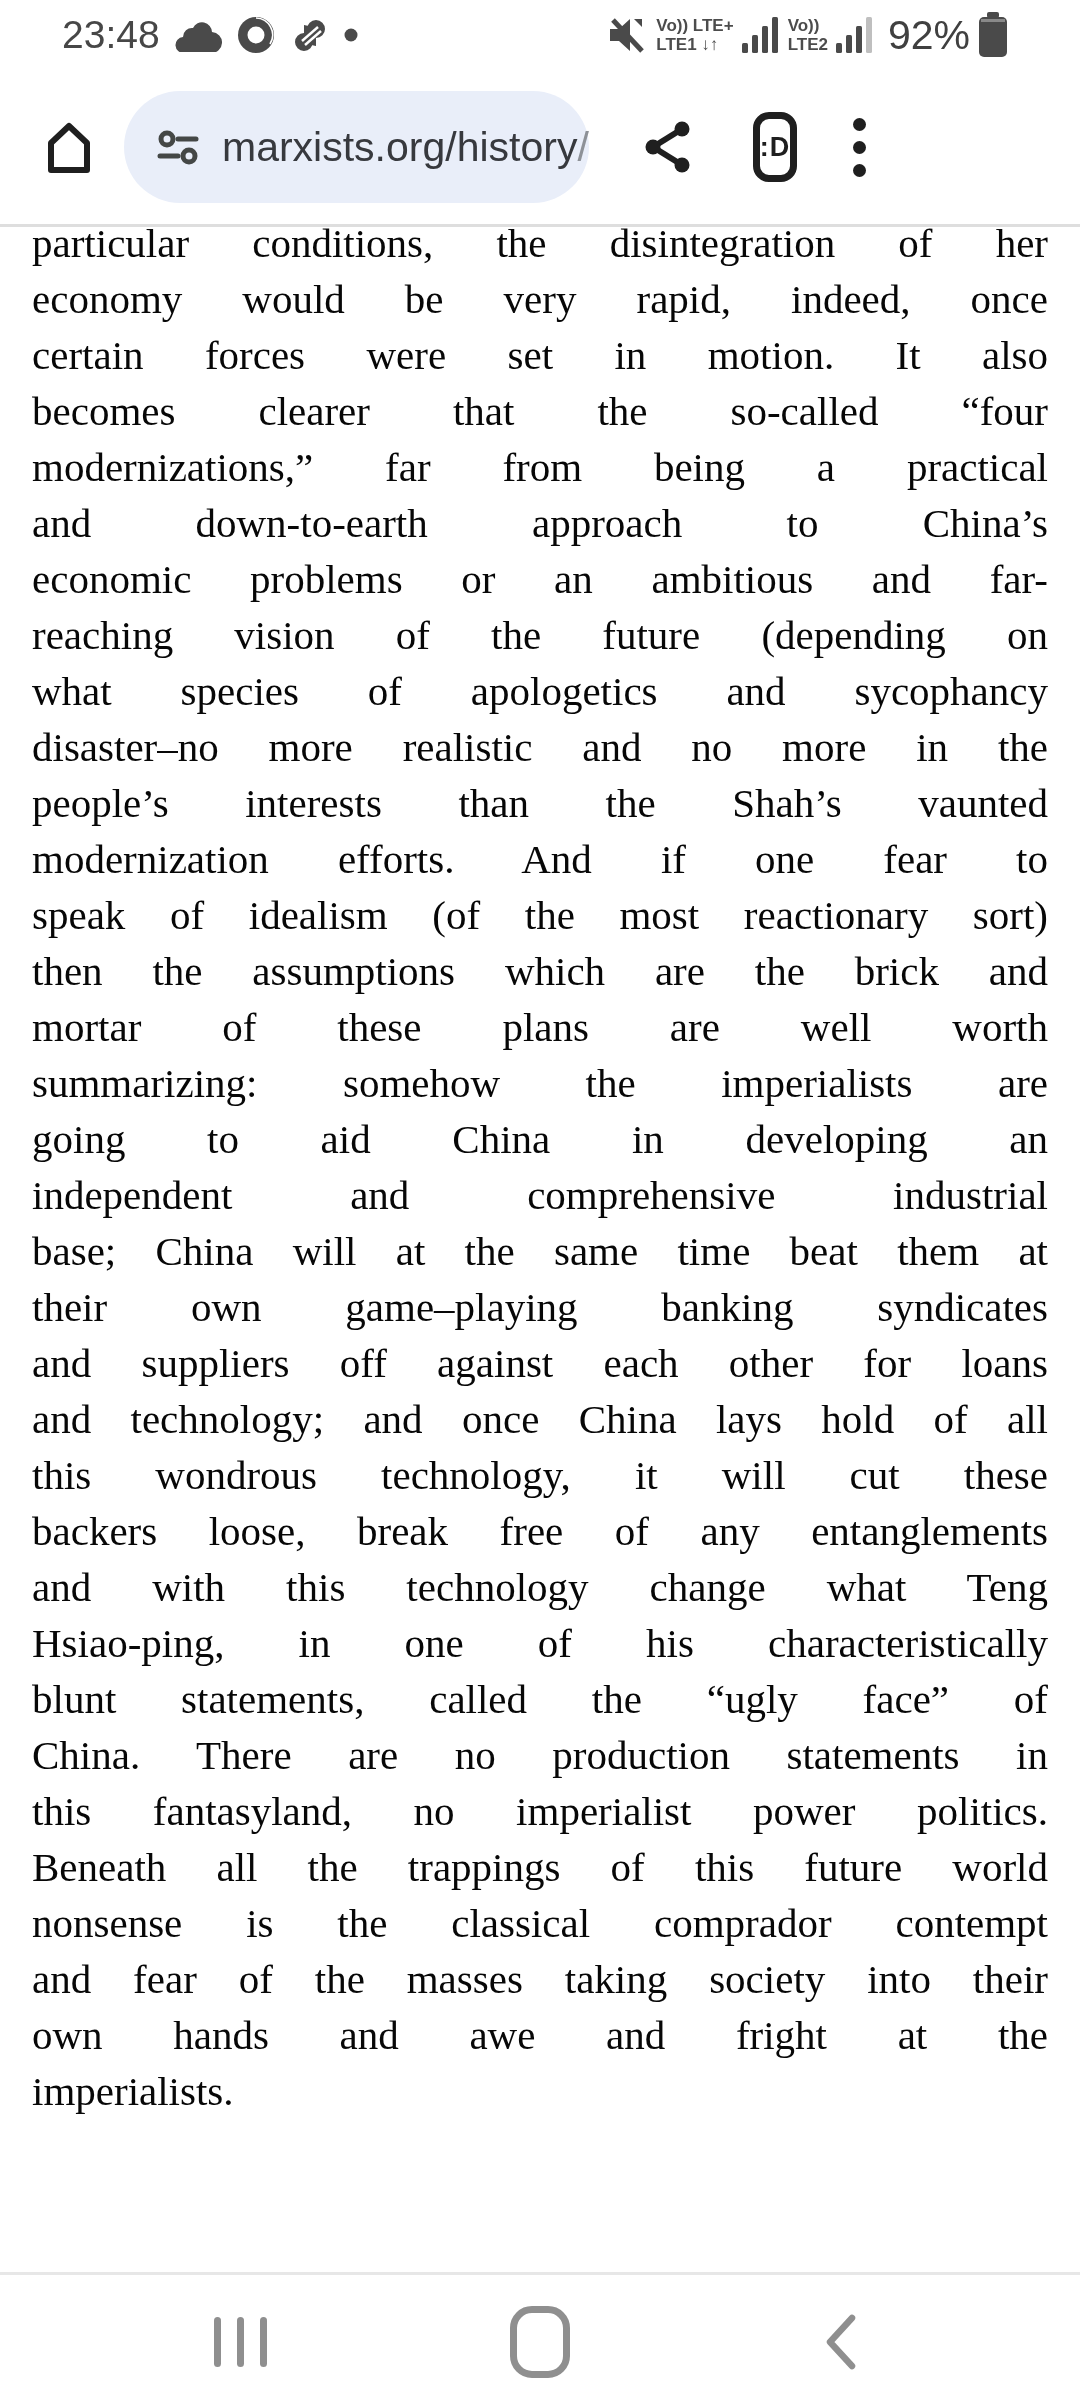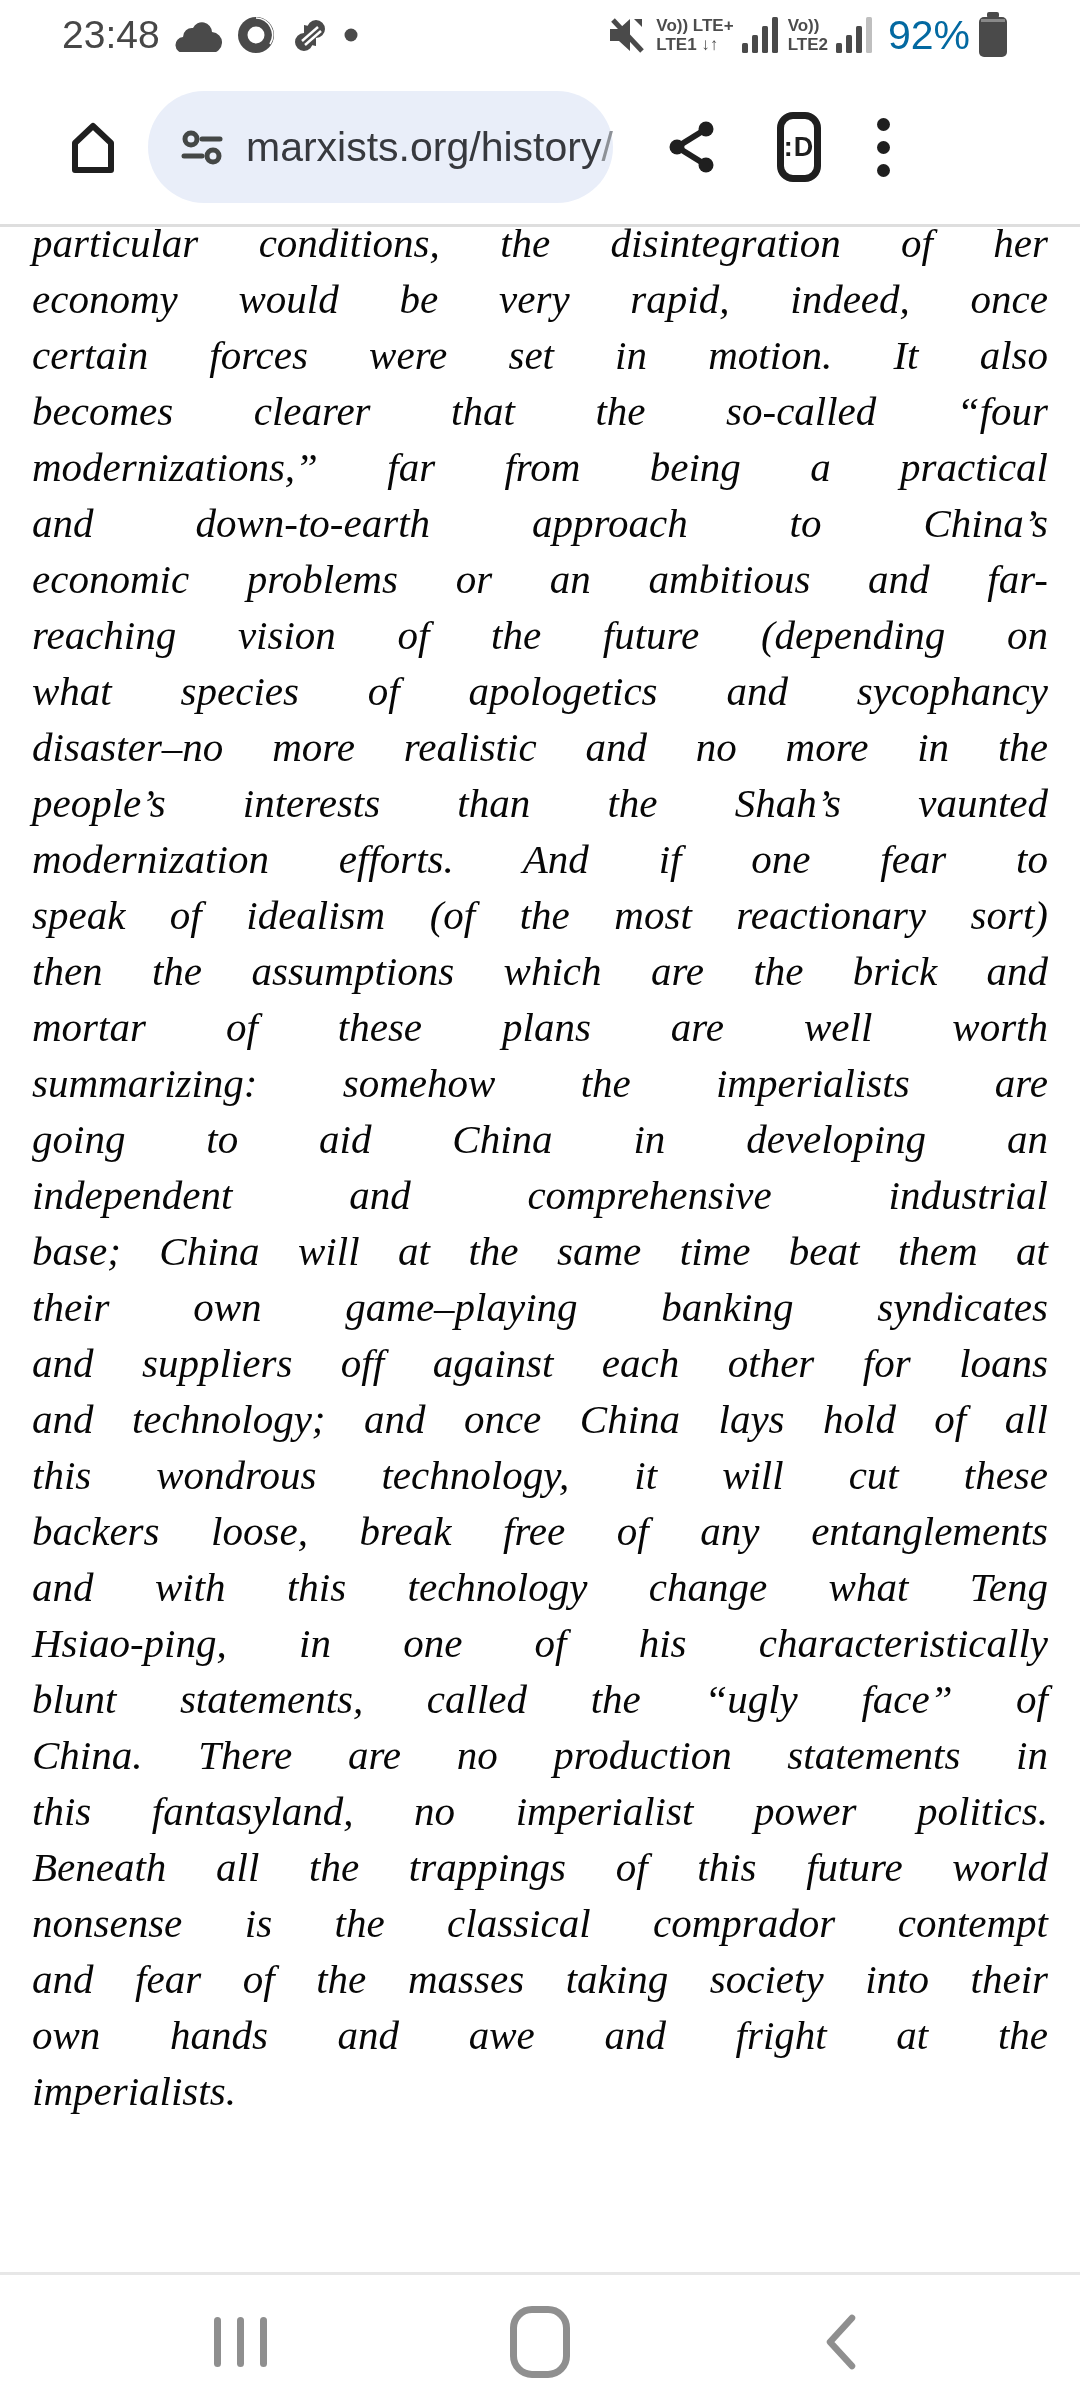--- a/index.html
+++ b/index.html
@@ -7,44 +7,44 @@
           font-family:"Liberation Sans",sans-serif;}
 
   
   .status-bar{position:absolute;top:0;left:0;width:1080px;height:70px;
               display:flex;align-items:center;}
   .sb-left{display:flex;align-items:center;gap:14px;padding-left:62px;}
   .sb-time{font-size:39px;color:#474747;letter-spacing:0px;}
   .sb-right{margin-left:auto;display:flex;align-items:center;gap:8px;padding-right:72px;}
   .sim{display:flex;flex-direction:column;justify-content:center;
        font-size:17px;font-weight:700;line-height:19px;color:#4c4c4c;white-space:pre;}
-  .pct{font-size:41px;color:#0369a1;margin-left:6px;}
+  .pct{font-size:41px;color:#404040;margin-left:6px;}
 
   
   .toolbar{position:absolute;top:70px;left:0;width:857px;height:154px;
-           display:flex;align-items:center;padding-left:24px;}
+           display:flex;align-items:center;}
   .tb-home{margin-left:38px;}
   .url-pill{margin-left:24px;width:558px;height:112px;border-radius:56px;
             display:flex;align-items:center;padding-left:30px;box-sizing:border-box;}
   .url-text{font-size:41px;margin-left:20px;white-space:nowrap;overflow:hidden;}
   .url-main{color:#37393e;}
   .url-trail{color:#8d9197;}
   .tb-share{margin-left:52px;}
   .tab-switcher{margin-left:58px;width:56px;height:56px;border:7px solid #1f1f1f;border-radius:16px;
                 display:flex;align-items:center;justify-content:center;
                 font-size:27px;font-weight:700;color:#1f1f1f;letter-spacing:1px;}
   .tb-menu{margin-left:56px;display:flex;flex-direction:column;gap:10px;}
   .tb-menu .dot{width:13px;height:13px;border-radius:50%;background:#1f1f1f;}
   .toolbar-divider{position:absolute;top:224px;left:0;width:1080px;height:3px;background:#dedede;}
 
   
   .content{position:absolute;top:227px;left:0;width:1080px;height:2045px;overflow:hidden;}
   .paragraph{margin:-12px 32px 0 32px;font-family:"Liberation Serif",serif;
              font-size:41px;line-height:56px;color:#070707;}
-  .tline{text-align:justify;text-align-last:justify;white-space:normal;font-style:italic;}
+  .tline{text-align:justify;text-align-last:justify;white-space:normal;}
   .tline:last-child{text-align-last:left;}
 
   
   .nav-divider{position:absolute;top:2272px;left:0;width:1080px;height:3px;background:#e7e7e7;}
   .nav-bar{position:absolute;top:2275px;left:0;width:1080px;height:133px;background:#ffffff;
            display:flex;align-items:center;justify-content:center;}
   .nav-slot{width:70px;display:flex;align-items:center;justify-content:center;}
   .nav-gap{width:230px;}
   .recents{display:flex;gap:16px;}
   .recents .bar{width:7px;height:50px;background:#8f8f8f;border-radius:4px;}

